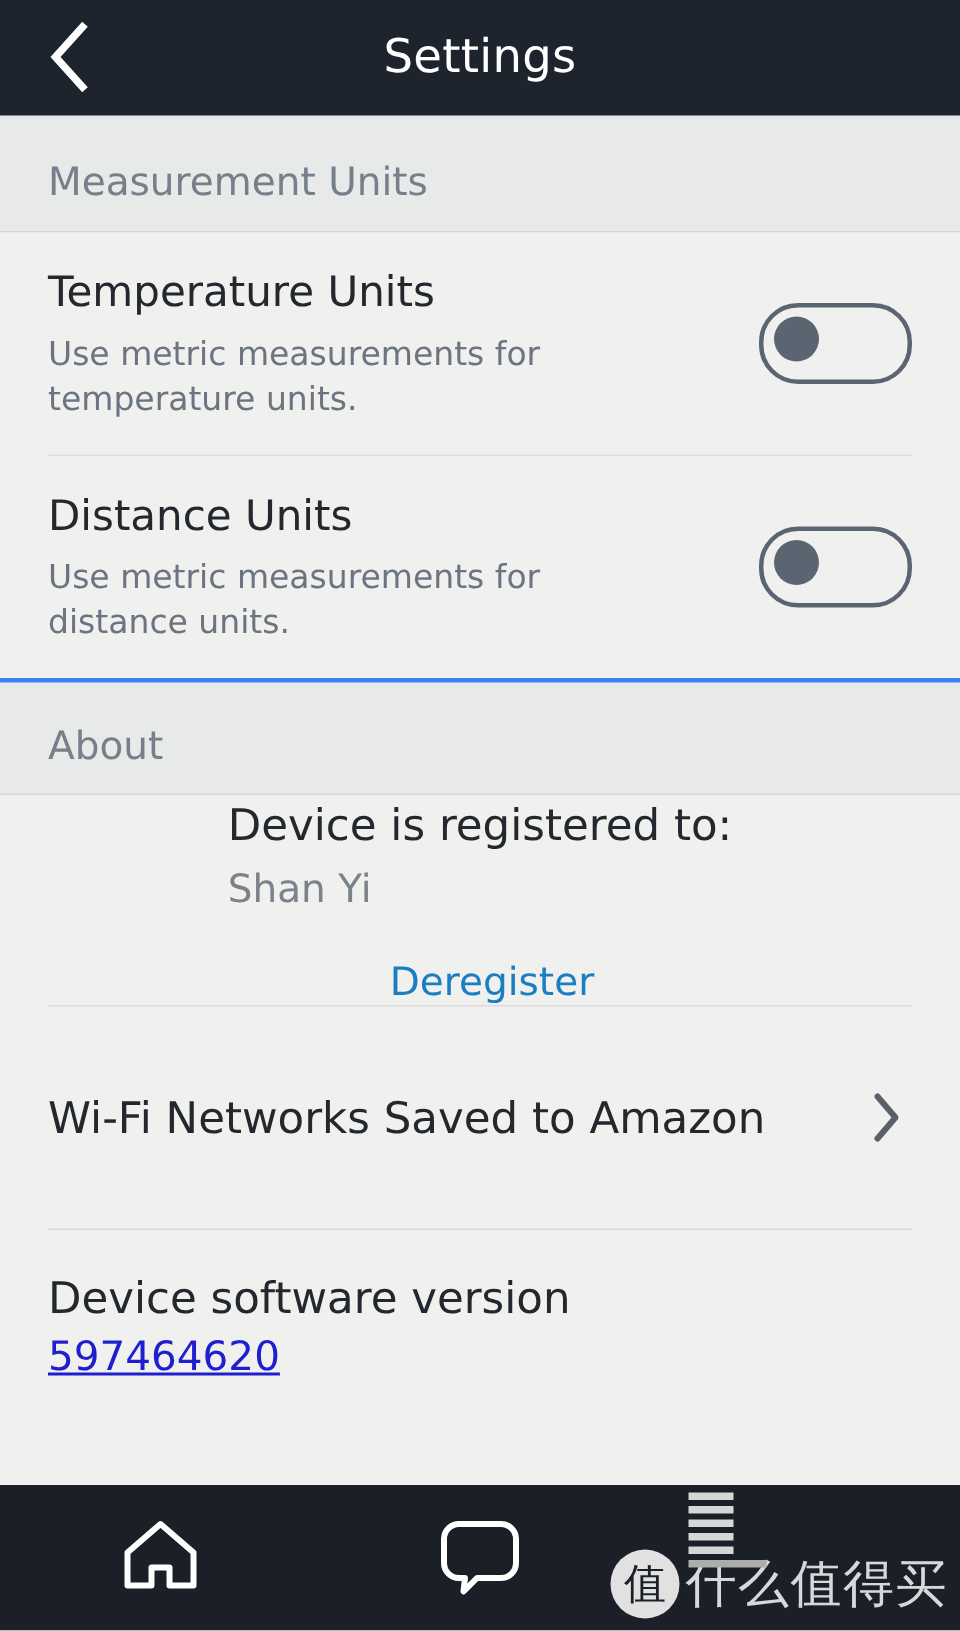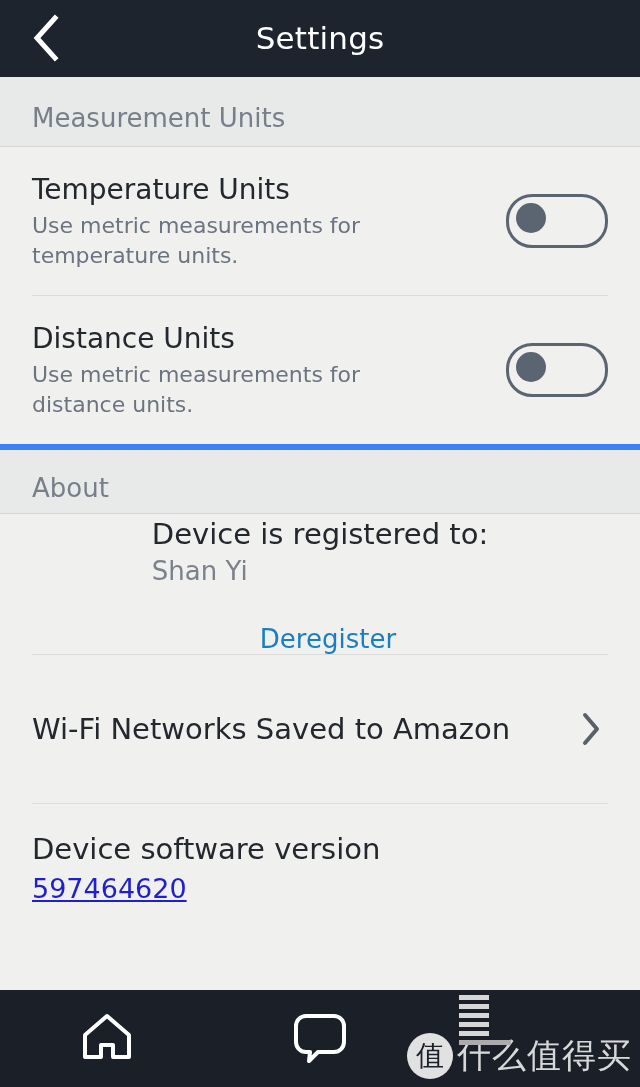--- a/index.html
+++ b/index.html
@@ -53,27 +53,27 @@
     color: #ffffff;
     font-size: 31px;
     letter-spacing: 0.2px;
   }
 
   
   .section-band {
     background: #e8e9e9;
     border-bottom: 1px solid #d6d7d7;
     padding: 12px 0 0 32px;
-    height: 70px;
+    height: 78px;
     display: flex;
     align-items: center;
     box-sizing: border-box;
   }
   .section-band.second {
-    border-top: 6px solid #3b82f6;
+    border-top: 3px solid #3b82f6;
   }
   .section-title {
     color: #767f8a;
     font-size: 26px;
   }
 
   
   .group {
     background: #f0f0ee;
   }
@@ -96,21 +96,21 @@
   }
   .row-title {
     color: #23272e;
     font-size: 28px;
     line-height: 36px;
   }
   .row-sub {
     color: #6b7480;
     font-size: 22px;
     line-height: 30px;
-    margin-top: 3px;
+    margin-top: 9px;
   }
 
   .row-units { height: 148px; }
   .row-registered { height: 140px; align-items: center; flex-direction: column; }
   .row-wifi { height: 148px; }
   .row-version { height: 128px; align-items: center; }
 
   .row-wifi .row-title { line-height: 46px; font-size: 29px; }
   .row-registered .row-title { font-size: 29px; line-height: 40px; }
   .row-registered .row-sub { font-size: 26px; line-height: 28px; color: #7b828b; }
@@ -216,21 +216,21 @@
     display: block;
     height: 5px;
     background: #e6e6e6;
     margin-bottom: 4px;
   }
   .wm-text {
     color: #e8e8e8;
     font-size: 34px;
     line-height: 46px;
     letter-spacing: 1px;
-    font-family: Liberation Serif, serif;
+    font-family: Liberation Sans, sans-serif;
   }
 </style>
 </head>
 <body>
 
 <div class="screen">
 
   <div class="header">
     <div class="back-btn">
       <span>

